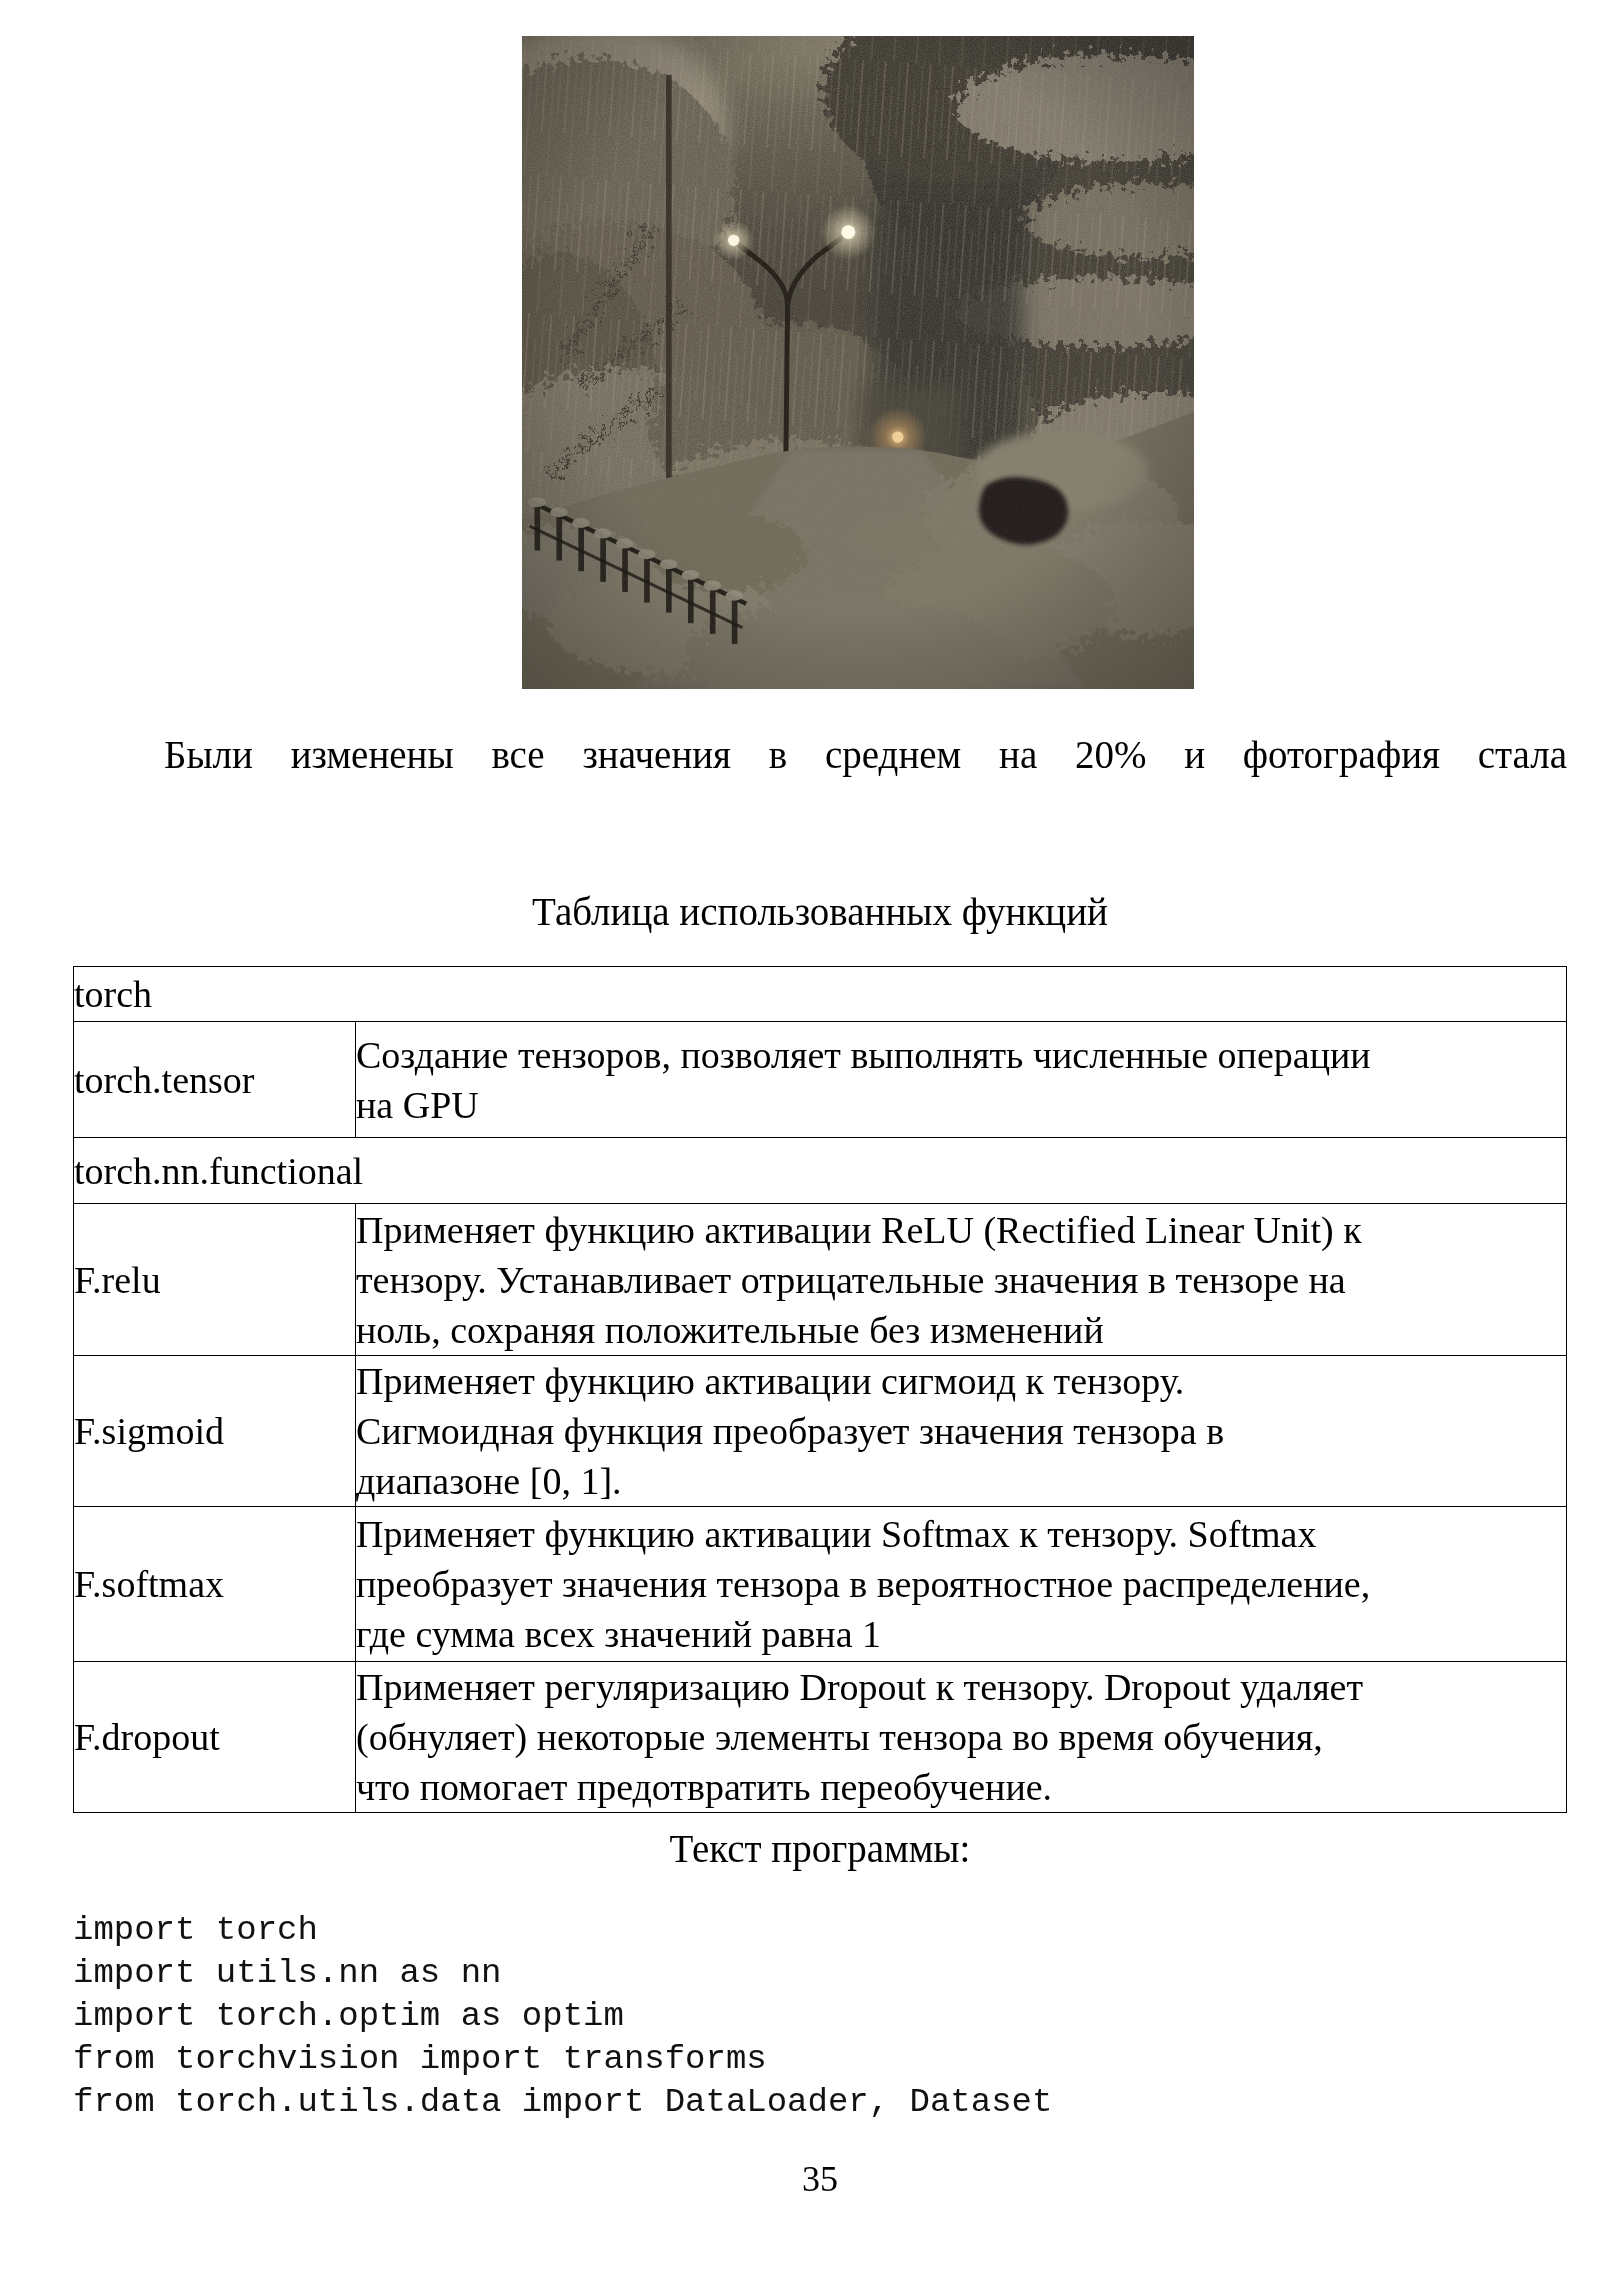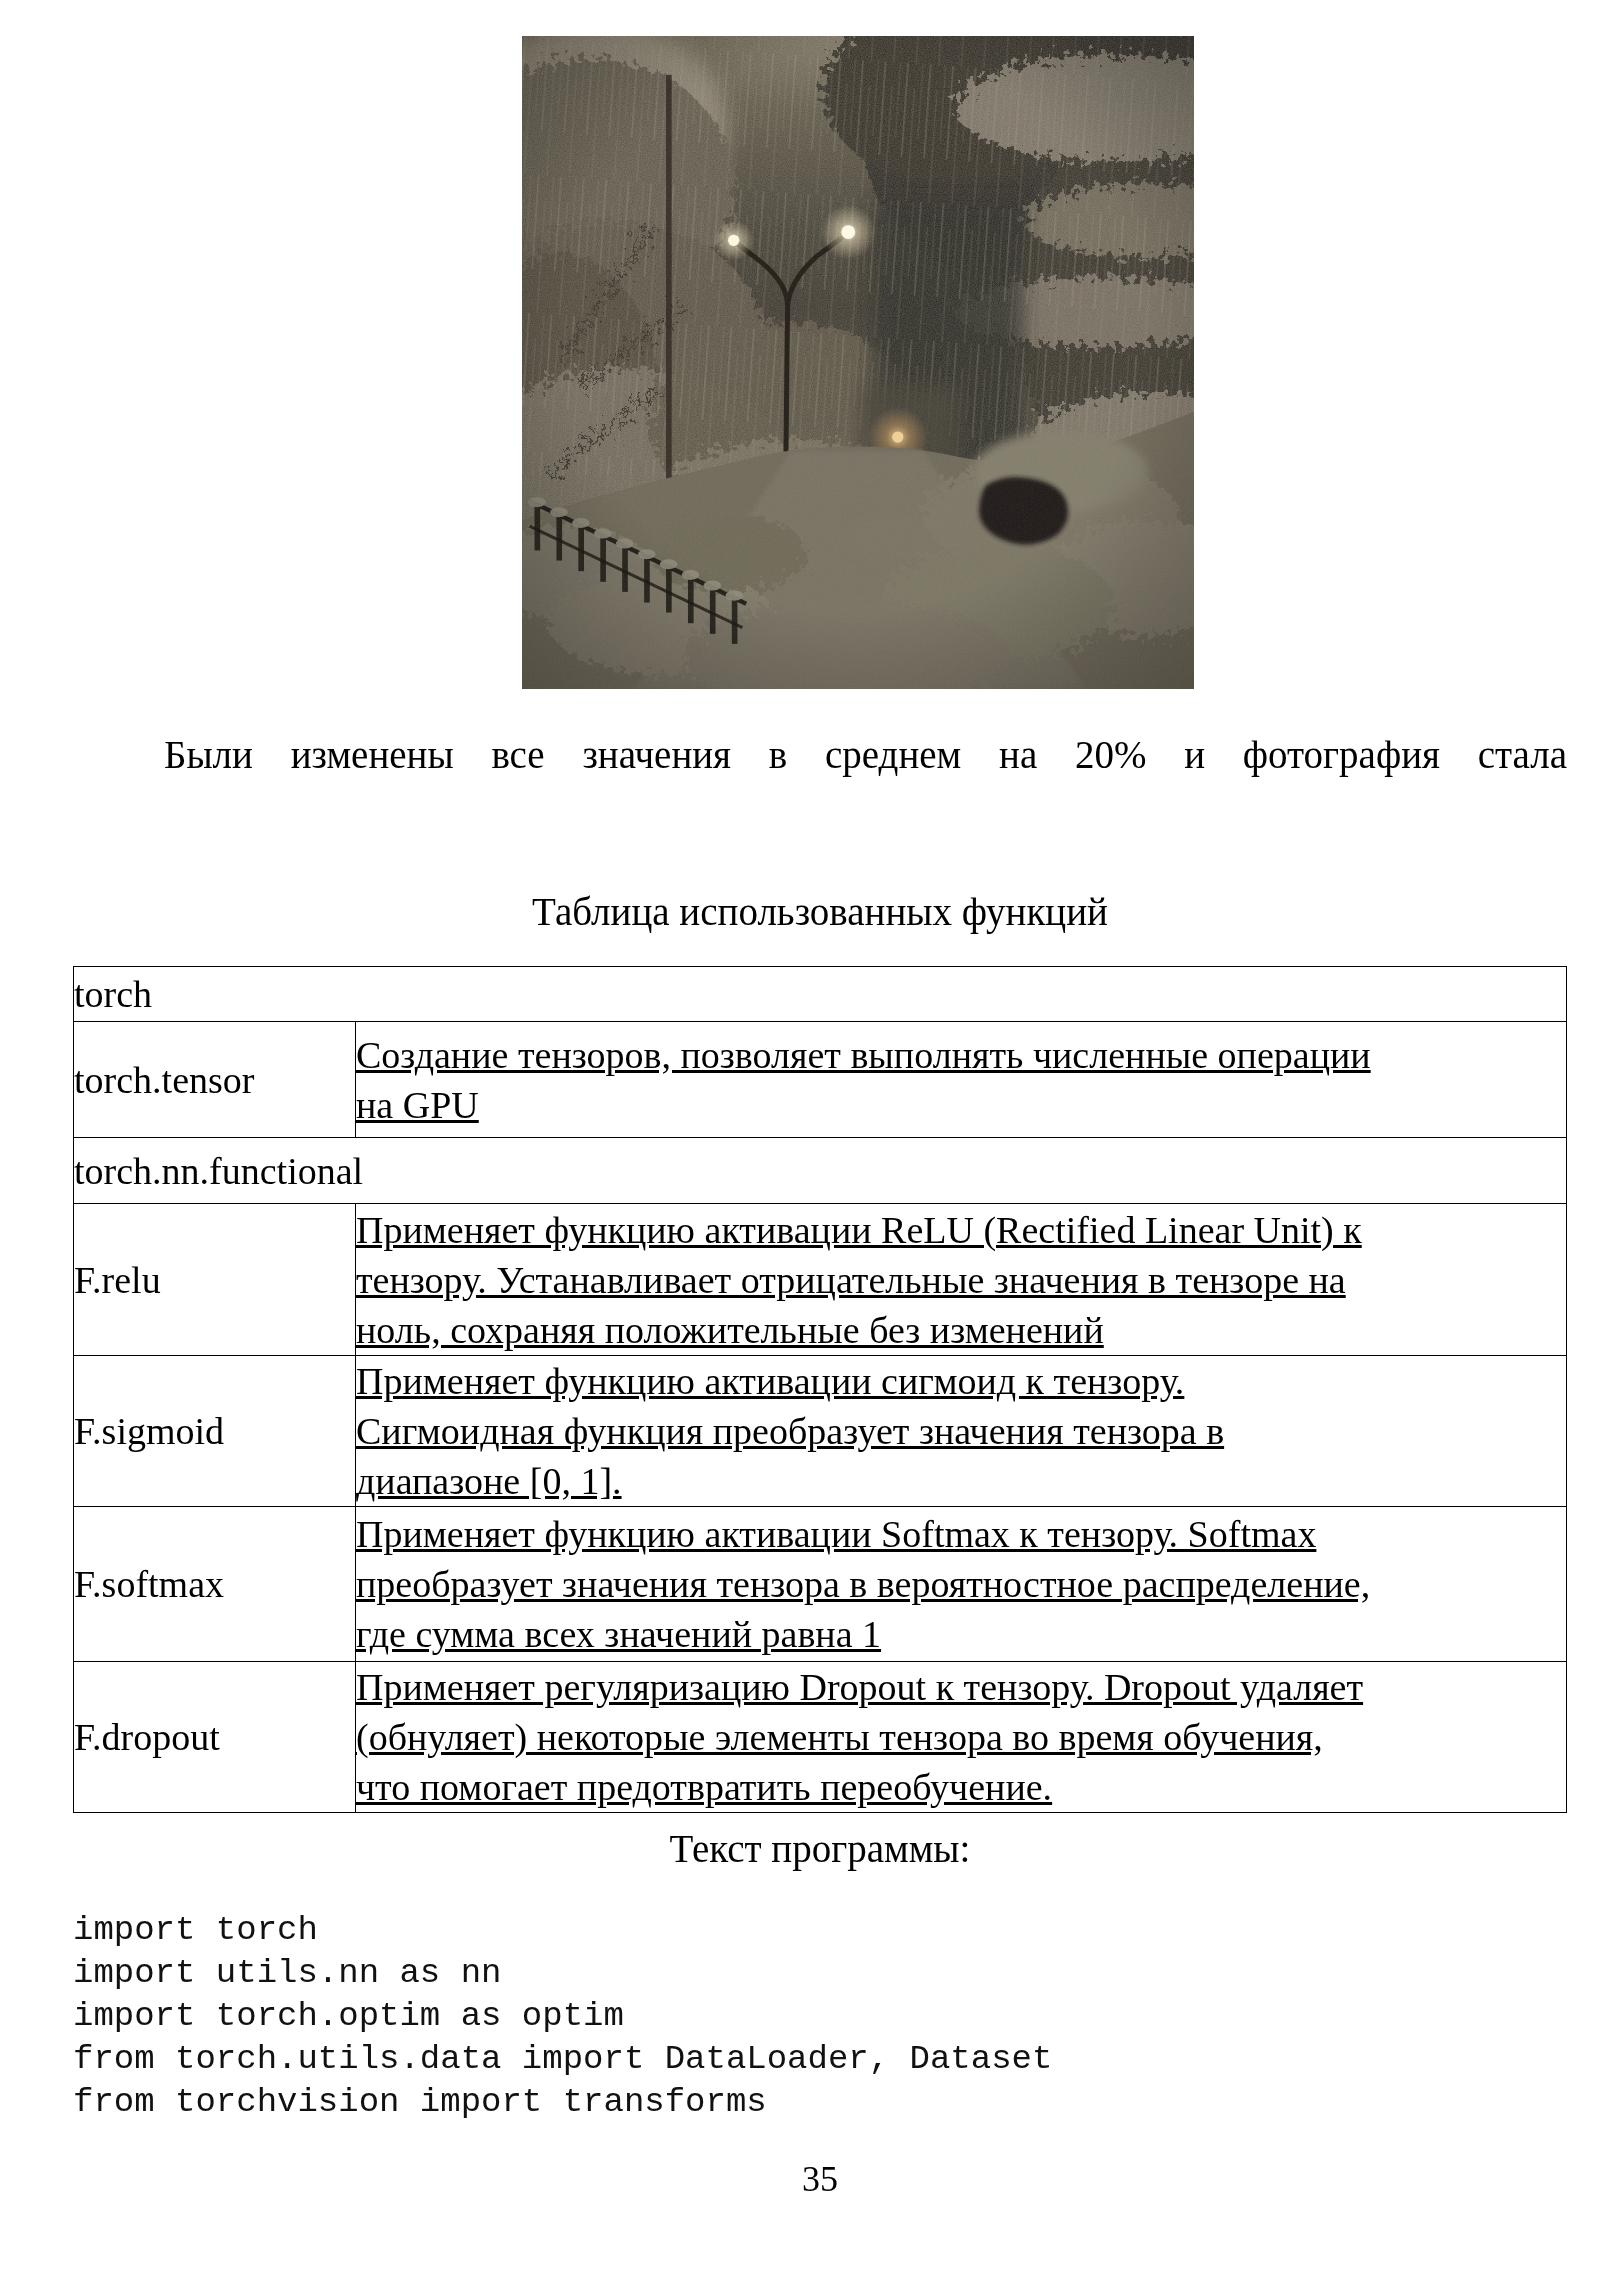--- a/index.html
+++ b/index.html
@@ -27,21 +27,21 @@
   table.ftable{
     position:absolute;left:66px;top:966px;width:1494px;
     border-collapse:collapse;table-layout:fixed;font-size:38px;line-height:50px;
   }
   table.ftable col.c1{width:282px;}
   table.ftable col.c2{width:1211px;}
   table.ftable td{border:1.9px solid #000;padding:0;vertical-align:middle;overflow:hidden;}
   td.section{padding-left:23px;}
   td.fname{padding-left:23px;}
   td.fdesc{padding-left:17.5px;}
-  .dline{white-space:nowrap;height:50px;text-decoration:underline;}
+  .dline{white-space:nowrap;height:50px;}
 
   
   .code{
     position:absolute;left:66px;top:1909px;width:1494px;
     font-family:"Liberation Mono","DejaVu Sans Mono",monospace;
     font-size:34px;line-height:43px;color:#111;
   }
   .code div{white-space:pre;}
 
   
@@ -270,20 +270,20 @@
     </tr>
   </tbody>
     </table>
 
   <div class="center-heading code-title">Текст программы:</div>
 
   <div class="code">
     <div>import torch</div>
     <div>import utils.nn as nn</div>
     <div>import torch.optim as optim</div>
+    <div>from torchvision import transforms</div>
     <div>from torch.utils.data import DataLoader, Dataset</div>
-    <div>from torchvision import transforms</div>
   </div>
 
   <div class="page-number">35</div>
 
 </div>
 
 
 </body></html>

